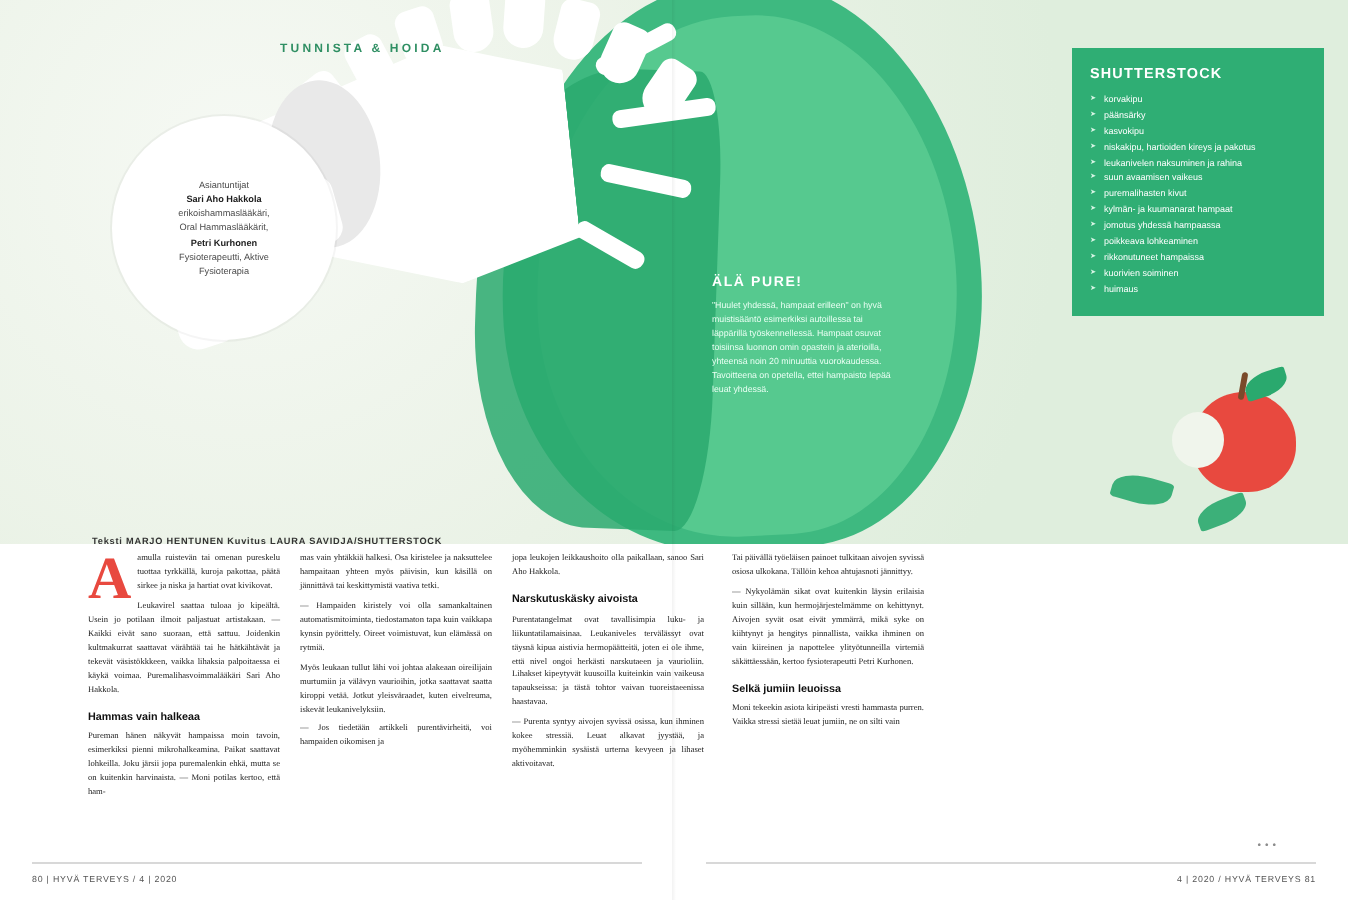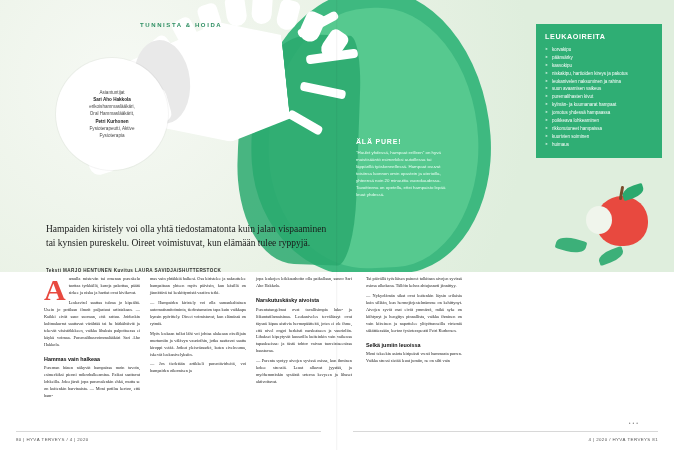--- a/index.html
+++ b/index.html
@@ -250,30 +250,29 @@
     <div class="byline-circle">
       <div class="bl">Asiantuntijat</div>
       <div class="bl"><strong>Sari Aho Hakkola</strong></div>
       <div class="bl">erikoishammaslääkäri,</div>
       <div class="bl">Oral Hammaslääkärit,</div>
       <div class="bl"><strong>Petri Kurhonen</strong></div>
       <div class="bl">Fysioterapeutti, Aktive</div>
       <div class="bl">Fysioterapia</div>
     </div>
 
-    <div class="standfirst">Hampaiden kiristely voi olla yhtä tiedostamatonta kuin jalan vispaaminen tai kynsien pureskelu. Oireet voimistuvat, kun elämään tulee ryppyjä.</div>
     <div class="credits">Teksti MARJO HENTUNEN Kuvitus LAURA SAVIDJA/SHUTTERSTOCK</div>
 
     <div class="alapure">
       <h4>ÄLÄ PURE!</h4>
       <p>"Huulet yhdessä, hampaat erilleen" on hyvä muistisääntö esimerkiksi autoillessa tai läppärillä työskennellessä. Hampaat osuvat toisiinsa luonnon omin opastein ja aterioilla, yhteensä noin 20 minuuttia vuorokaudessa. Tavoitteena on opetella, ettei hampaisto lepää leuat yhdessä.</p>
     </div>
 
     <div class="symptom-box">
-      <h3>LEUKAOIREITA</h3>
+      <h3>SHUTTERSTOCK</h3>
       <ul>
         <li>korvakipu</li>
         <li>päänsärky</li>
         <li>kasvokipu</li>
         <li>niskakipu, hartioiden kireys ja pakotus</li>
         <li>leukanivelen naksuminen ja rahina</li>
         <li>suun avaamisen vaikeus</li>
         <li>puremalihasten kivut</li>
         <li>kylmän- ja kuumanarat hampaat</li>
         <li>jomotus yhdessä hampaassa</li>

